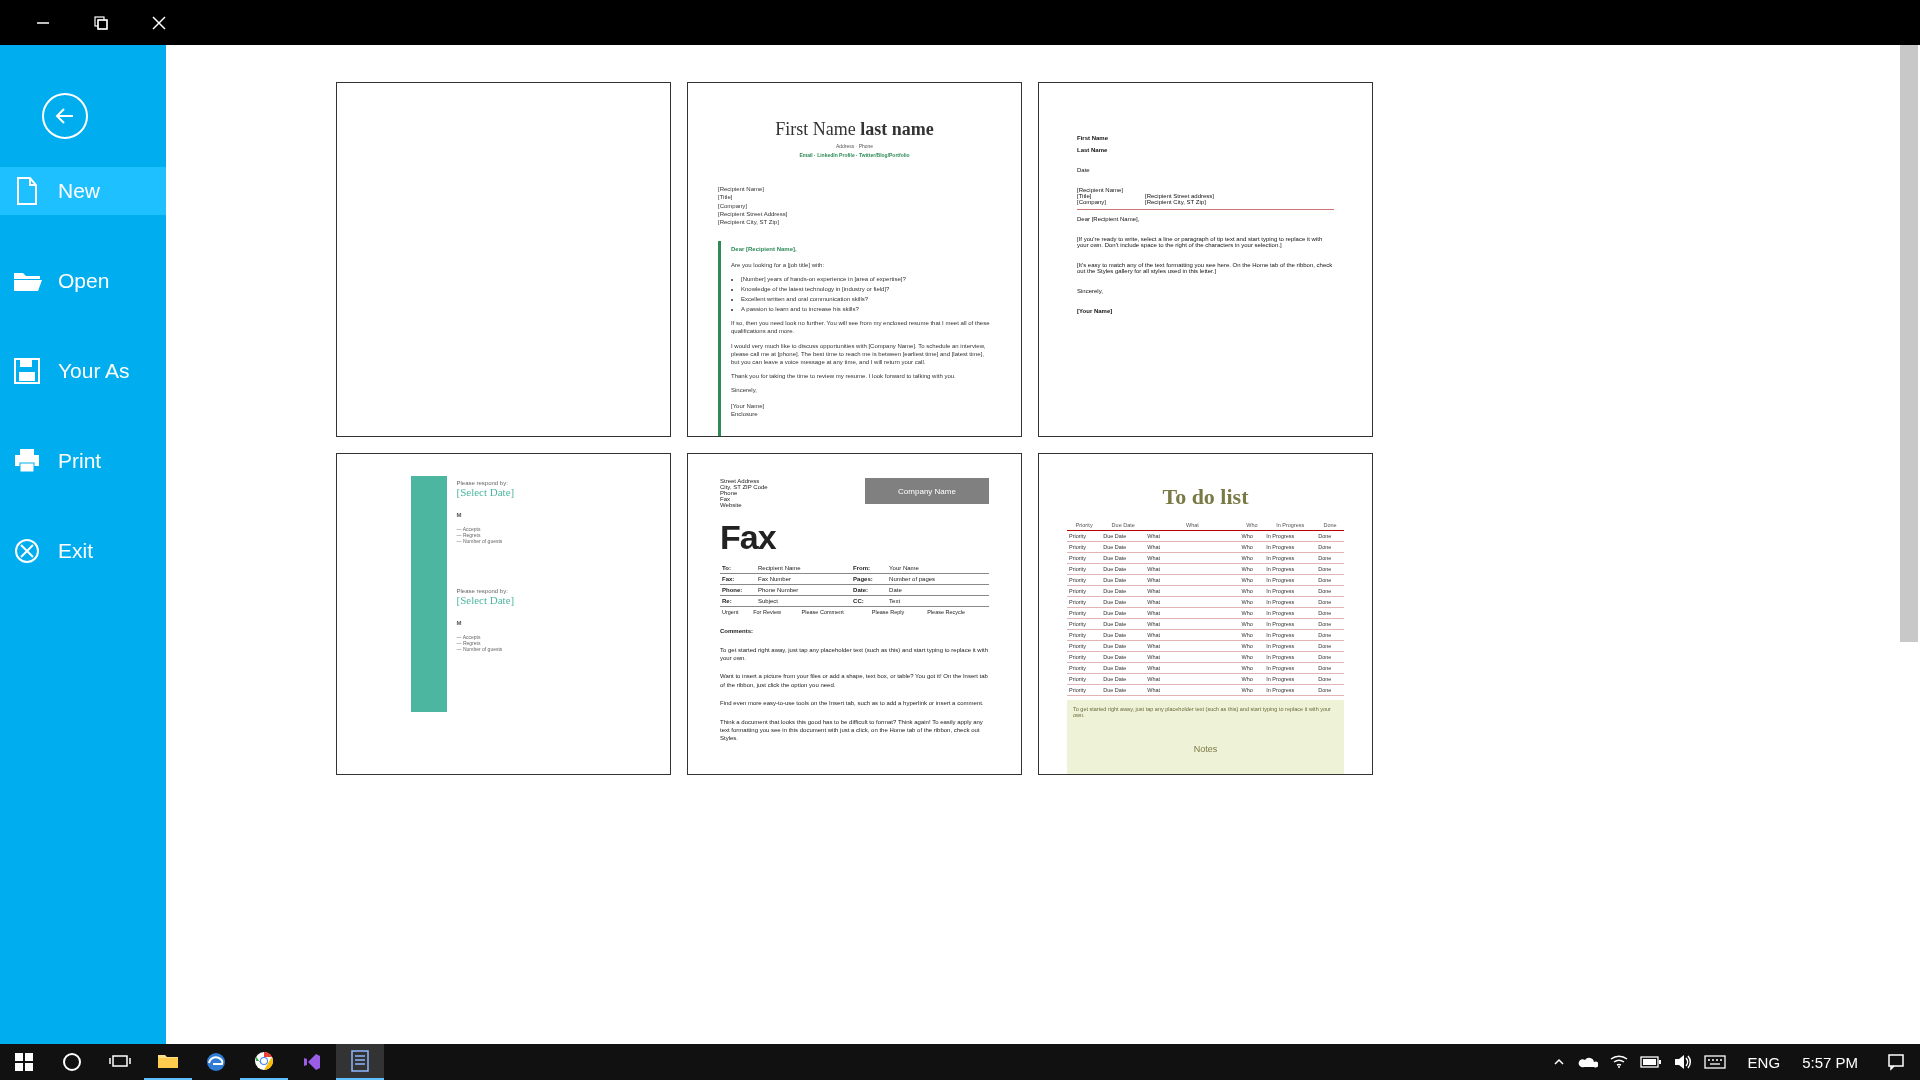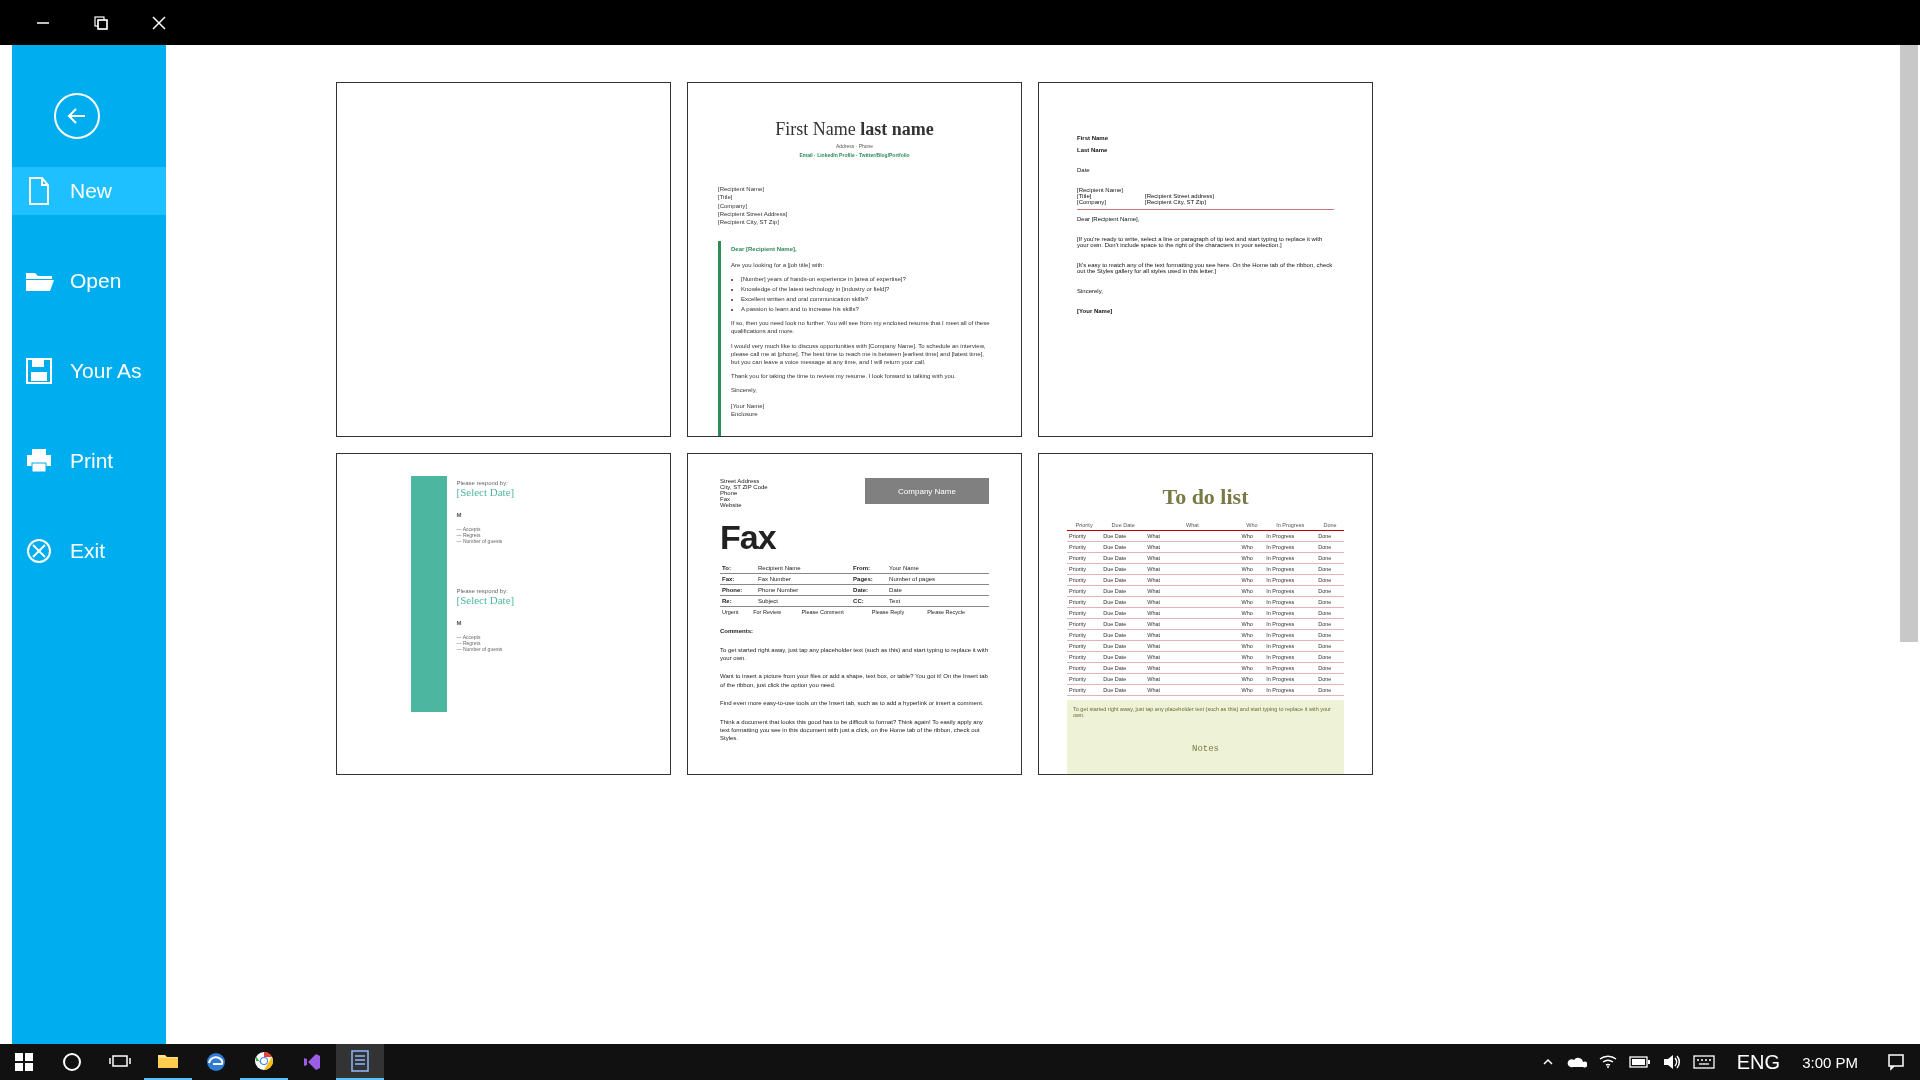--- a/index.html
+++ b/index.html
@@ -3,21 +3,21 @@
 <meta charset="utf-8">
 <style>
   * { box-sizing: border-box; margin: 0; padding: 0; }
   html, body { width: 1920px; height: 1080px; overflow: hidden; font-family: "Segoe UI", Arial, sans-serif; background: #ffffff; }
   
   .titlebar { height: 45px; background: #000; color: #fff; display: flex; align-items: center; padding-left: 14px; font-size: 18px; }
   .titlebar .title { flex: 1; }
   .titlebar .winbtn { width: 58px; height: 45px; display:flex; align-items:center; justify-content:center; font-size:16px; }
   .titlebar .winbtn svg { stroke:#fff; fill:none; }
   
-  .leftnav { position: absolute; top:45px; left:12px; width:166px; bottom:36px; background:#00AEEF; color:#fff; }
+  .leftnav { position: absolute; top:45px; left:0; width:166px; bottom:36px; background:#00AEEF; color:#fff; }
   .back { width:46px; height:46px; border:2px solid #fff; border-radius:50%; margin:48px 0 28px 42px; display:flex; align-items:center; justify-content:center; }
   .navitem { display:flex; align-items:center; height:48px; padding-left:10px; gap:14px; font-size:21px; cursor:pointer; }
   .navitem.active { background:#1FC0FF; }
   .navitem .ico { width:34px; height:34px; display:flex; align-items:center; justify-content:center; }
   .navgap { height:42px; }
   
   .content { position:absolute; top:45px; left:166px; right:0; bottom:36px; background:#fff; overflow:hidden; }
   .grid { display:grid; grid-template-columns: repeat(3, 335px); column-gap:200px; row-gap:73px; padding-top:37px; padding-left:170px;gap:16px;}
   .card { width:335px; border:1px solid #333; background:#fff; position:relative; overflow:hidden; cursor:pointer;}
   
@@ -59,29 +59,29 @@
   .t5 td.lab { font-weight:bold; width:36px;}
   .t5 .opts td { border:none; padding:2px 2px; font-size:5.5px;}
   .t5 .para { margin-top:10px; font-size:6px; line-height:1.4;}
   
   .t6 { padding:30px 28px 0 28px;}
   .t6 .tt { text-align:center; font-family: Georgia, serif; color:#7A7A46; font-size:22px; margin-bottom:10px;font-weight:bold;}
   .t6 table { width:100%; border-collapse:collapse; font-size:5.5px; color:#333;}
   .t6 th { border-bottom:1px solid #b00; padding:2px; font-weight:normal; color:#555;}
   .t6 td { border-bottom:1px solid #e4b4b4; padding:2px;}
   .t6 .note { background:#EEF2D6; padding:6px; font-size:5.5px; color:#6b6b3b; margin-top:4px;}
-  .t6 .notes { text-align:center; color:#7A7A46; font-family:Liberation Mono, monospace; padding:20px 0; background:#EEF2D6; font-size:9px;}
+  .t6 .notes { text-align:center; color:#7A7A46; font-family:Liberation Sans, sans-serif; padding:20px 0; background:#EEF2D6; font-size:9px;}
   
   .taskbar { position:absolute; left:0; right:0; bottom:0; height:36px; background:#111; color:#fff; display:flex; align-items:center; font-size:14px;}
   .taskbar .tb { width:48px; height:36px; display:flex; align-items:center; justify-content:center;}
   .taskbar .tb.active { border-bottom:2px solid #5EC1FF;}
   .taskbar .spacer { flex:1;}
   .taskbar .sys { display:flex; align-items:center; gap:12px; padding-right:14px;}
   .taskbar .clock { padding:0 14px; font-size:15px;}
-  .taskbar .lang { font-size:20px; padding:0 8px;}
+  .taskbar .lang { font-size:15px; padding:0 8px;}
   .taskbar svg { display:block;}
   .scrollbar { position:absolute; right:2px; top:45px; bottom:40px; width:18px; }
   .scrollbar .thumb { position:absolute; top:0; width:100%; height:60%; background:#c8c8c8;}
 </style>
 </head>
 <body>
 
 <div class="titlebar">
   <div class="winbtn">
       <svg width="14" height="14">
@@ -544,20 +544,20 @@
           <rect x="1" y="1" width="20" height="12"></rect>
           <line x1="4" y1="5" x2="6" y2="5"></line>
           <line x1="8" y1="5" x2="10" y2="5"></line>
           <line x1="12" y1="5" x2="14" y2="5"></line>
           <line x1="16" y1="5" x2="18" y2="5"></line>
           <line x1="6" y1="9" x2="16" y2="9"></line>
         </svg>
       </span>
   </div>
   <div class="lang">ENG</div>
-  <div class="clock">3:00 PM</div>
+  <div class="clock">5:57 PM</div>
   <div class="tb">
       <svg width="18" height="18" viewBox="0 0 18 18" fill="none" stroke="#fff" stroke-width="1.5">
         <rect x="2" y="2" width="14" height="11"></rect>
         <path d="M7 13l-3 3v-3"></path>
       </svg>
     </div>
 </div>
 
 </body></html>

